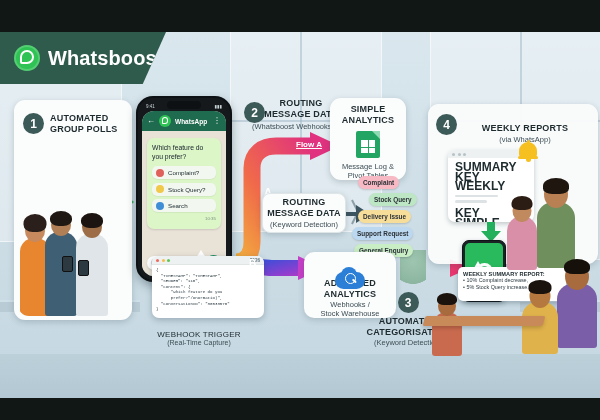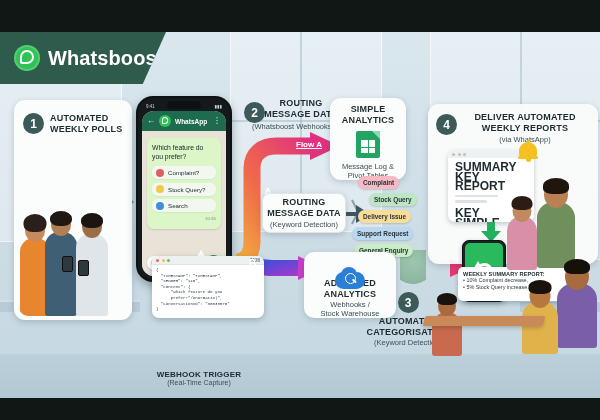--- a/index.html
+++ b/index.html
@@ -87,21 +87,21 @@
   
   #json{position:absolute;left:152px;top:256px;width:112px;height:62px;background:#fff;border-radius:7px;
     box-shadow:0 2px 6px rgba(30,50,60,.28);overflow:hidden;}
   #json .bar{height:9px;background:#eef1f2;display:flex;align-items:center;gap:2.5px;padding:0 4px;box-sizing:border-box;border-bottom:1px solid #e0e5e6;}
   #json .dot{width:3px;height:3px;border-radius:50%;}
   #json .yr{margin-left:auto;font-size:4.6px;color:#63767d;font-weight:bold;}
   #json pre{margin:0;padding:3px 4px;font-family:"Liberation Mono",monospace;font-size:4.1px;line-height:5.6px;color:#2a3940;white-space:pre;}
   .json-tail{position:absolute;left:196px;top:250px;width:0;height:0;border-left:5px solid transparent;border-right:5px solid transparent;border-bottom:8px solid #fff;}
 
   .caption{position:absolute;text-align:center;}
-  .caption .c1{font-size:8px;font-weight:bold;color:#1d2a2e;letter-spacing:.2px;margin-top:40px;}
+  .caption .c1{font-size:8px;font-weight:normal;color:#1d2a2e;letter-spacing:.2px;}
   .caption .c2{font-size:7px;color:#3d4e55;}
 
   
   .svg-layer{position:absolute;inset:0;width:600px;height:420px;pointer-events:none;}
 
   
   #step2{left:244px;top:96px;width:96px;height:42px;background:transparent;box-shadow:none;}
   #step2 .step-badge{left:0;top:6px;}
   #step2 .ttl{position:absolute;left:18px;top:2px;width:78px;}
   #step2 .sub{position:absolute;left:2px;top:26px;width:94px;}
@@ -239,21 +239,21 @@
   <div class="logo-banner">
     <div class="wa"></div>
     <div class="logo-text">Whatsboost</div>
   </div>
 
   <div class="card" id="step1">
     <div class="hdr">
       <div class="step-badge">1</div>
       <div class="ttl">
         <span>AUTOMATED</span><br>
-        <span>WEEKLY POLLS</span>
+        <span>GROUP POLLS</span>
       </div>
     </div>
     <div class="people-art">
       <div class="p" style="left:0px;width:34px;height:120px;">
         <div class="body" style="bottom:0;width:30px;height:78px;background:#e8852f;"></div>
         <div class="head" style="bottom:74px;width:20px;height:22px;background:#c78a5e;"></div>
         <div class="hair" style="bottom:84px;width:23px;height:18px;background:#2a1f1a;"></div>
       </div>
       <div class="p" style="left:26px;width:34px;height:130px;">
         <div class="body" style="bottom:0;width:32px;height:84px;background:#3f5f75;"></div>
@@ -407,36 +407,36 @@
     <div class="ttl">
       <span>AUTOMATED</span><br>
       <span>CATEGORISATION</span>
     </div>
     <div class="sub">(Keyword Detection)</div>
   </div>
 
   <div class="card" id="step4">
     <div class="step-badge">4</div>
     <div class="ttl">
-      <span>DELIVER AUTOMATED</span><br>
+      <br>
       <span>WEEKLY REPORTS</span>
     </div>
     <div class="sub">(via WhatsApp)</div>
   </div>
 
   <div id="report">
     <div class="bar">
       <span class="dot"></span>
       <span class="dot"></span>
       <span class="dot"></span>
     </div>
     <div class="inner">
       <div class="rep-h">
         <span>SUMMARY</span><br>
-        <span>KEY REPORT</span>
+        <span>KEY WEEKLY</span>
       </div>
       <div class="rep-line" style="width:60%;"></div>
       <div class="rep-line" style="width:44%;"></div>
       <div class="rep-h" style="margin-top:6px;">KEY SIMPLE</div>
       <div class="rep-line" style="width:70%;"></div>
       <div class="rep-line" style="width:52%;"></div>
     </div>
   </div>
 
   <div class="bell">

